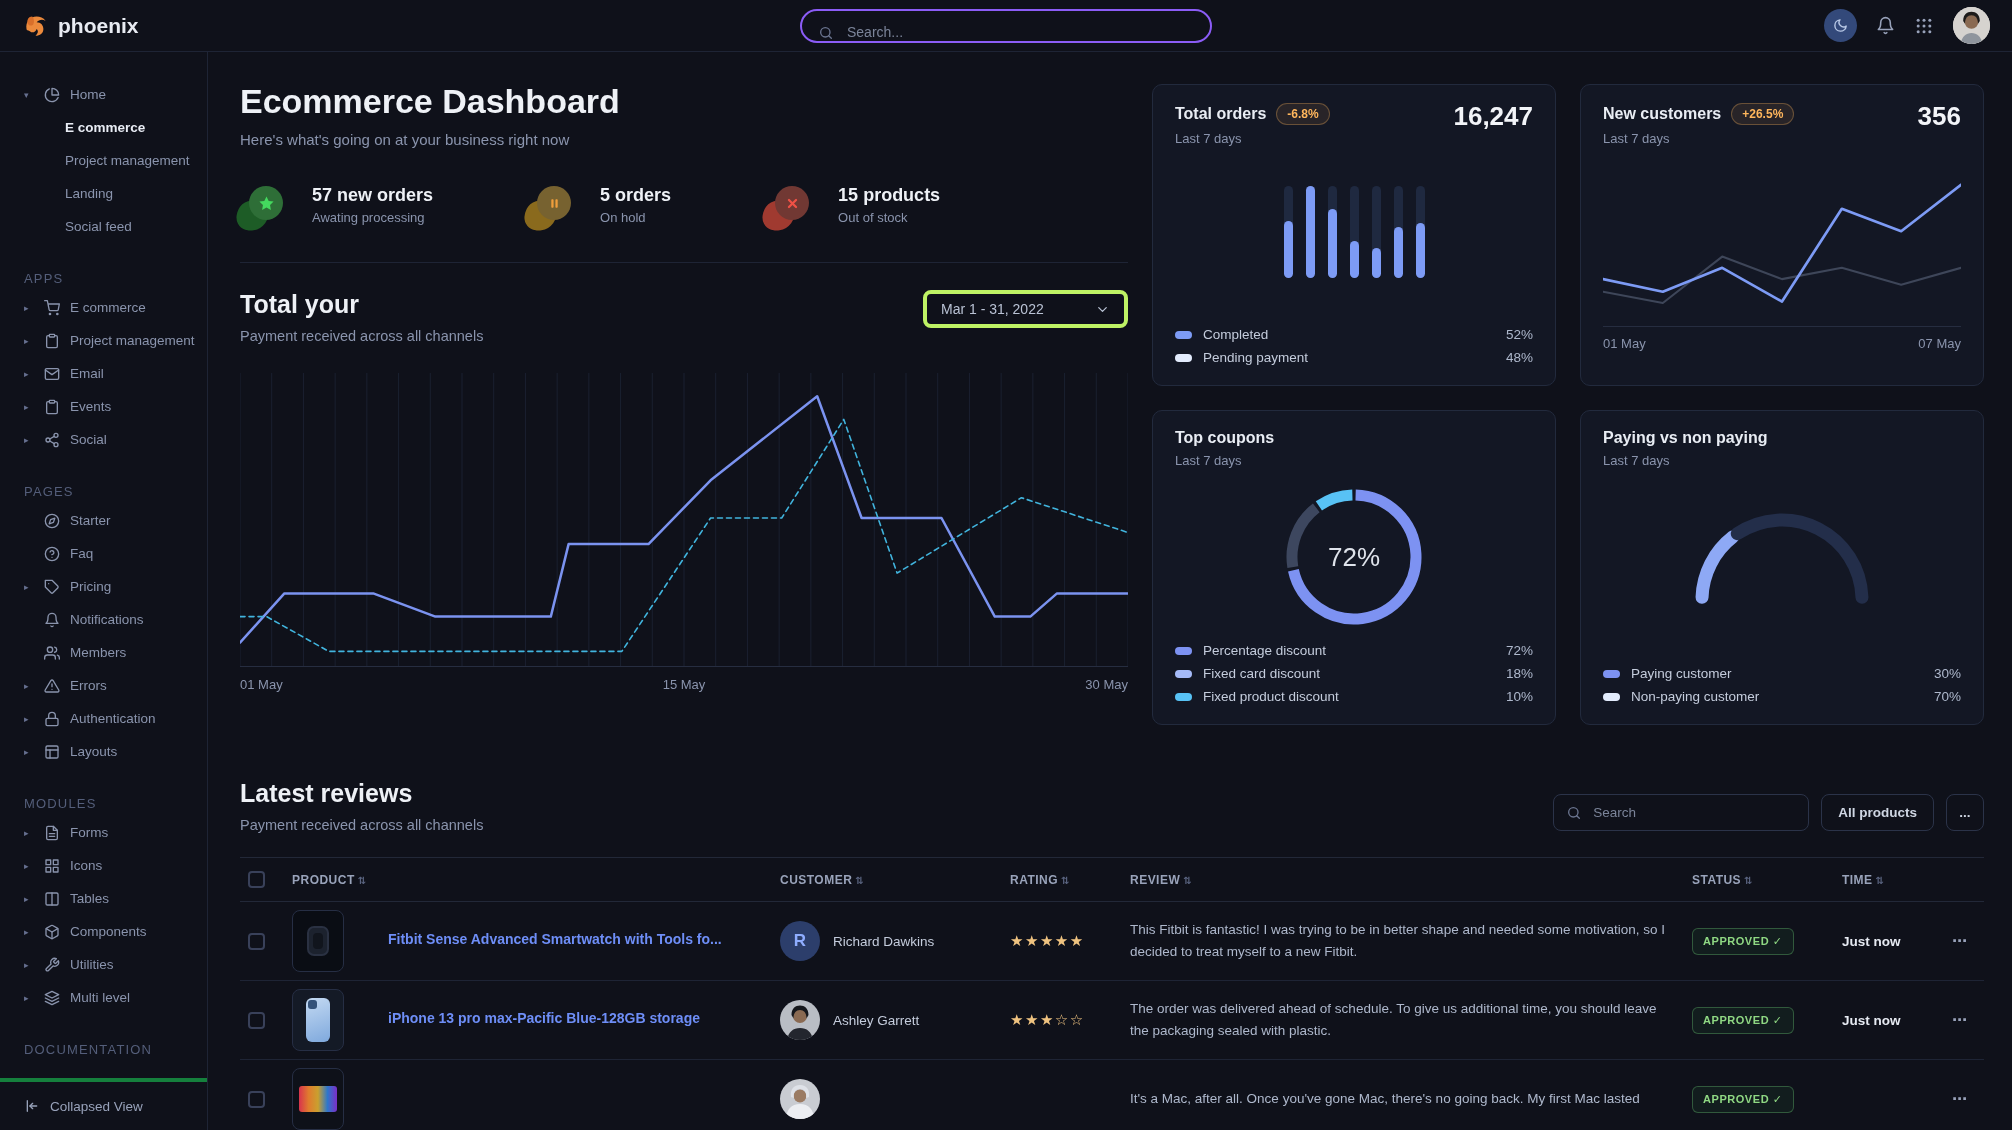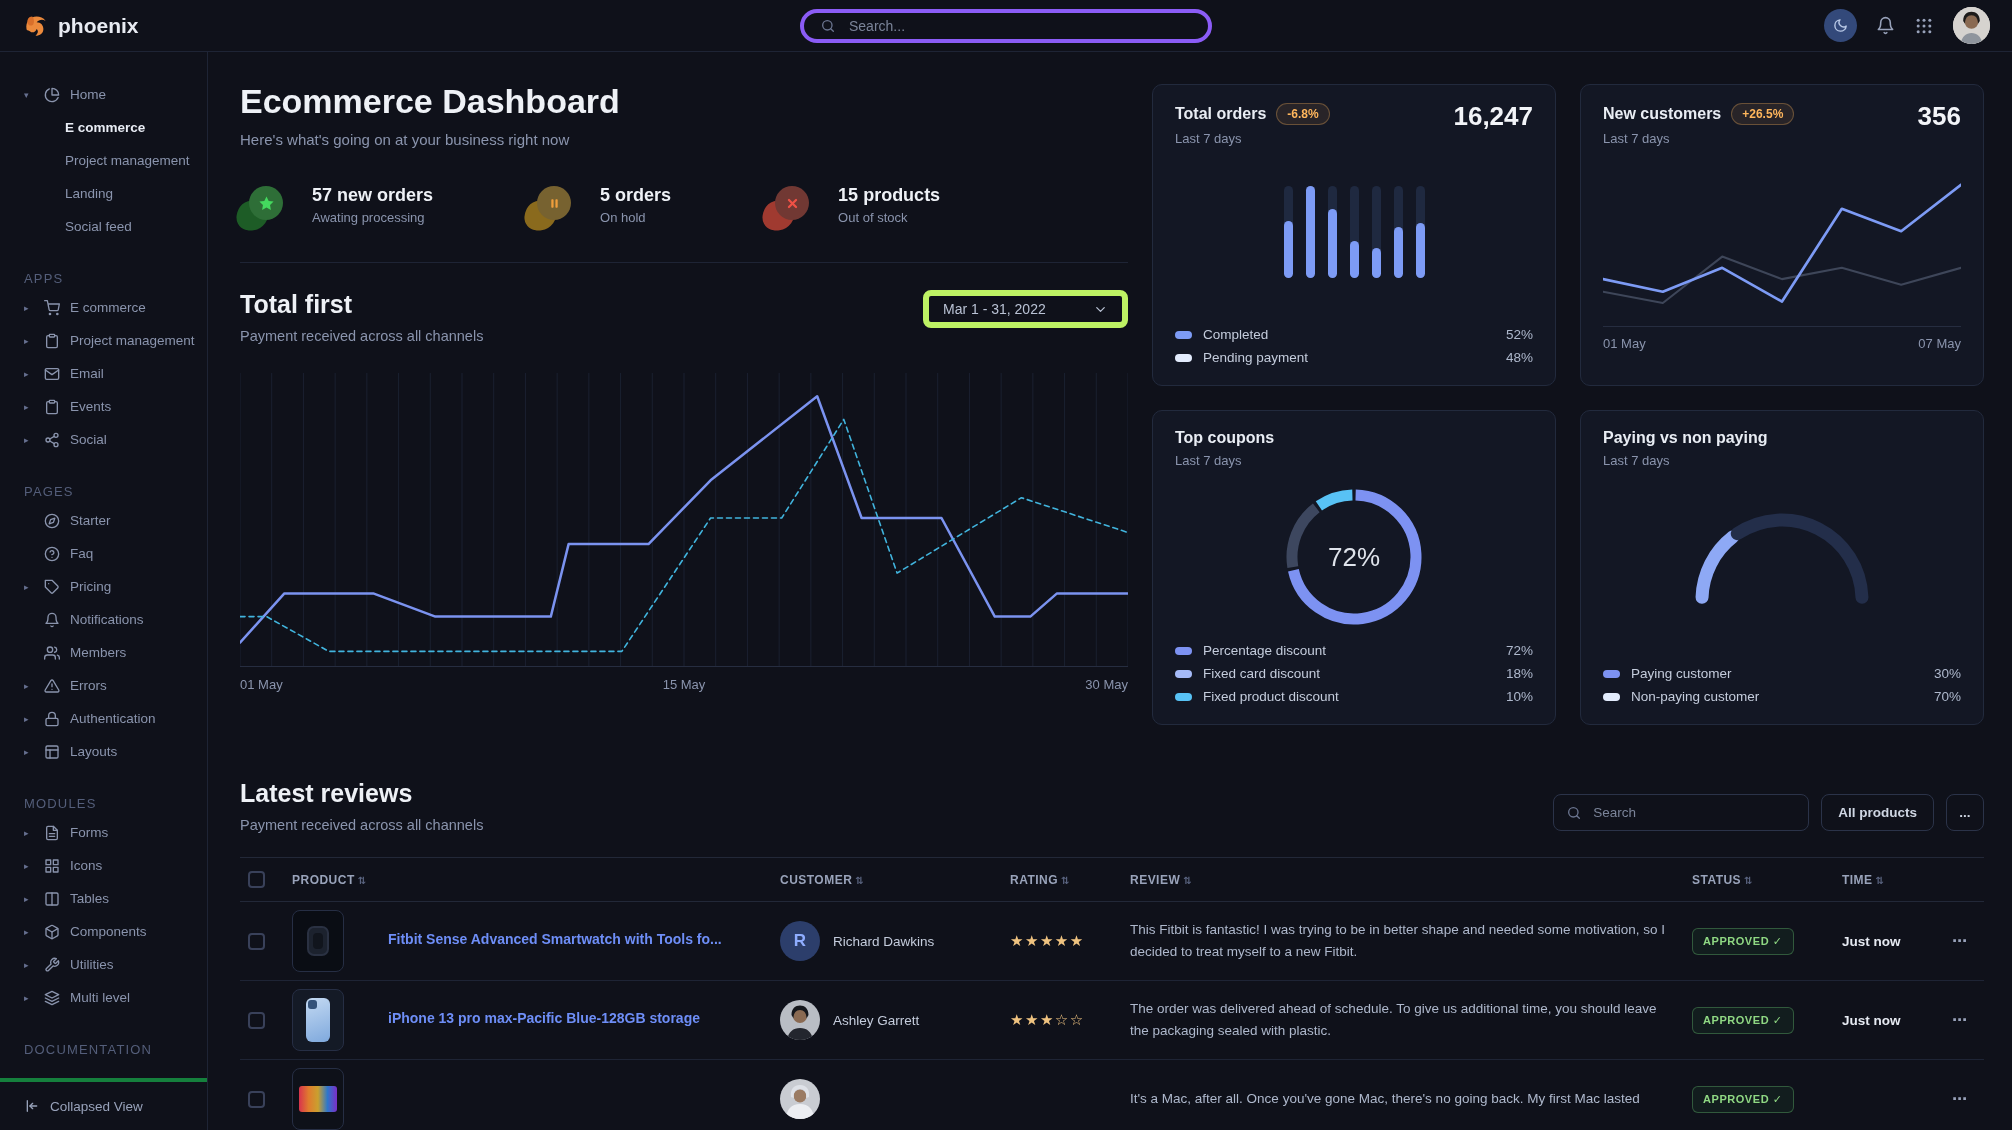--- a/index.html
+++ b/index.html
@@ -10,21 +10,21 @@
     font-family:"Liberation Sans","DejaVu Sans",sans-serif;
   }
   svg { display:block; }
 
   
   .navbar { position:absolute; top:0; left:0; right:0; height:52px; z-index:20;
     display:flex; align-items:center; padding:0 22px; background:#0f111a; border-bottom:1px solid #1e2435;}
   .brand { display:flex; align-items:center; gap:9px; cursor:pointer;}
   .brand-name { font-size:21px; font-weight:700; color:#e8ebf2; }
   .nav-search { position:absolute; left:50%; transform:translateX(-50%); width:412px; height:34px;
-    border:4px solid #8b5cf6; border-radius:17px; display:flex; align-items:center; gap:11px; padding:0 16px; color:#6b7590;}
+    border:2px solid #8b5cf6; border-radius:17px; display:flex; align-items:flex-end; gap:11px; padding:0 16px; color:#6b7590;}
   .nav-search input { background:none; border:0; outline:0; color:#aeb8cc; font-size:14px; width:100%;
     font-family:"Liberation Sans",sans-serif;}
   .nav-search input::placeholder { color:#7b8499; }
   .nav-right { margin-left:auto; display:flex; align-items:center; gap:19px; }
   .moon-btn { width:33px; height:33px; border-radius:50%; background:#33497a; border:none; cursor:pointer;
     display:flex; align-items:center; justify-content:center; color:#b8c8e6;}
   .icon-btn { background:none; border:none; padding:0; color:#98a2ba; display:flex; cursor:pointer;}
   .nav-avatar { width:37px; height:37px; border-radius:50%; overflow:hidden; background:#d6d3cf; cursor:pointer; position:relative;}
 
   
@@ -59,21 +59,21 @@
     display:flex; align-items:center; justify-content:center;}
   .stat-title { font-size:18px; font-weight:800; color:#eef1f6; }
   .stat-sub { font-size:13px; color:#8a94ad; margin-top:4px; }
 
   .hr { border:none; border-top:1px solid #1e2435; margin:29px 0 27px; }
 
   .section-head { display:flex; align-items:flex-start; justify-content:space-between; }
   .h2 { font-size:25px; font-weight:800; color:#eef1f6; margin:0 0 9px; }
   .sub { font-size:14.5px; color:#8a94ad; }
 
-  .date-select { width:205px; height:38px; border:6px solid #bef264; border-radius:8px; background:transparent;
+  .date-select { width:205px; height:38px; border:4px solid #bef264; border-radius:8px; background:transparent;
     display:flex; align-items:center; justify-content:space-between; padding:0 14px; color:#b9c2d4; font-size:14px; cursor:pointer;}
 
   .sells-chart { margin-top:25px; }
   .x-ticks { display:flex; justify-content:space-between; color:#8a94ad; font-size:13px; margin-top:10px; }
 
   
   .card { background:#131724; border:1px solid #222a3d; border-radius:10px; padding:18px 22px; position:relative;}
   .card.r1 { height:302px; }
   .card.r2 { height:315px; }
   .card-title-row { display:flex; align-items:center; gap:10px; }
@@ -498,21 +498,21 @@
               <div class="stat-title">15 products</div>
               <div class="stat-sub">Out of stock</div>
             </div>
           </div>
         </div>
 
       <hr class="hr">
 
       <div class="section-head">
         <div>
-          <h2 class="h2">Total first</h2>
+          <h2 class="h2">Total your</h2>
           <div class="sub">Payment received across all channels</div>
         </div>
         <div class="date-select">
           <span>Mar 1 - 31, 2022</span>
           <span>
               <svg viewBox="0 0 24 24" width="15" height="15" fill="none" stroke="currentColor" stroke-width="2" stroke-linecap="round" stroke-linejoin="round">
                 <polyline points="6 9 12 15 18 9"></polyline>
               </svg>
             </span>
         </div>

